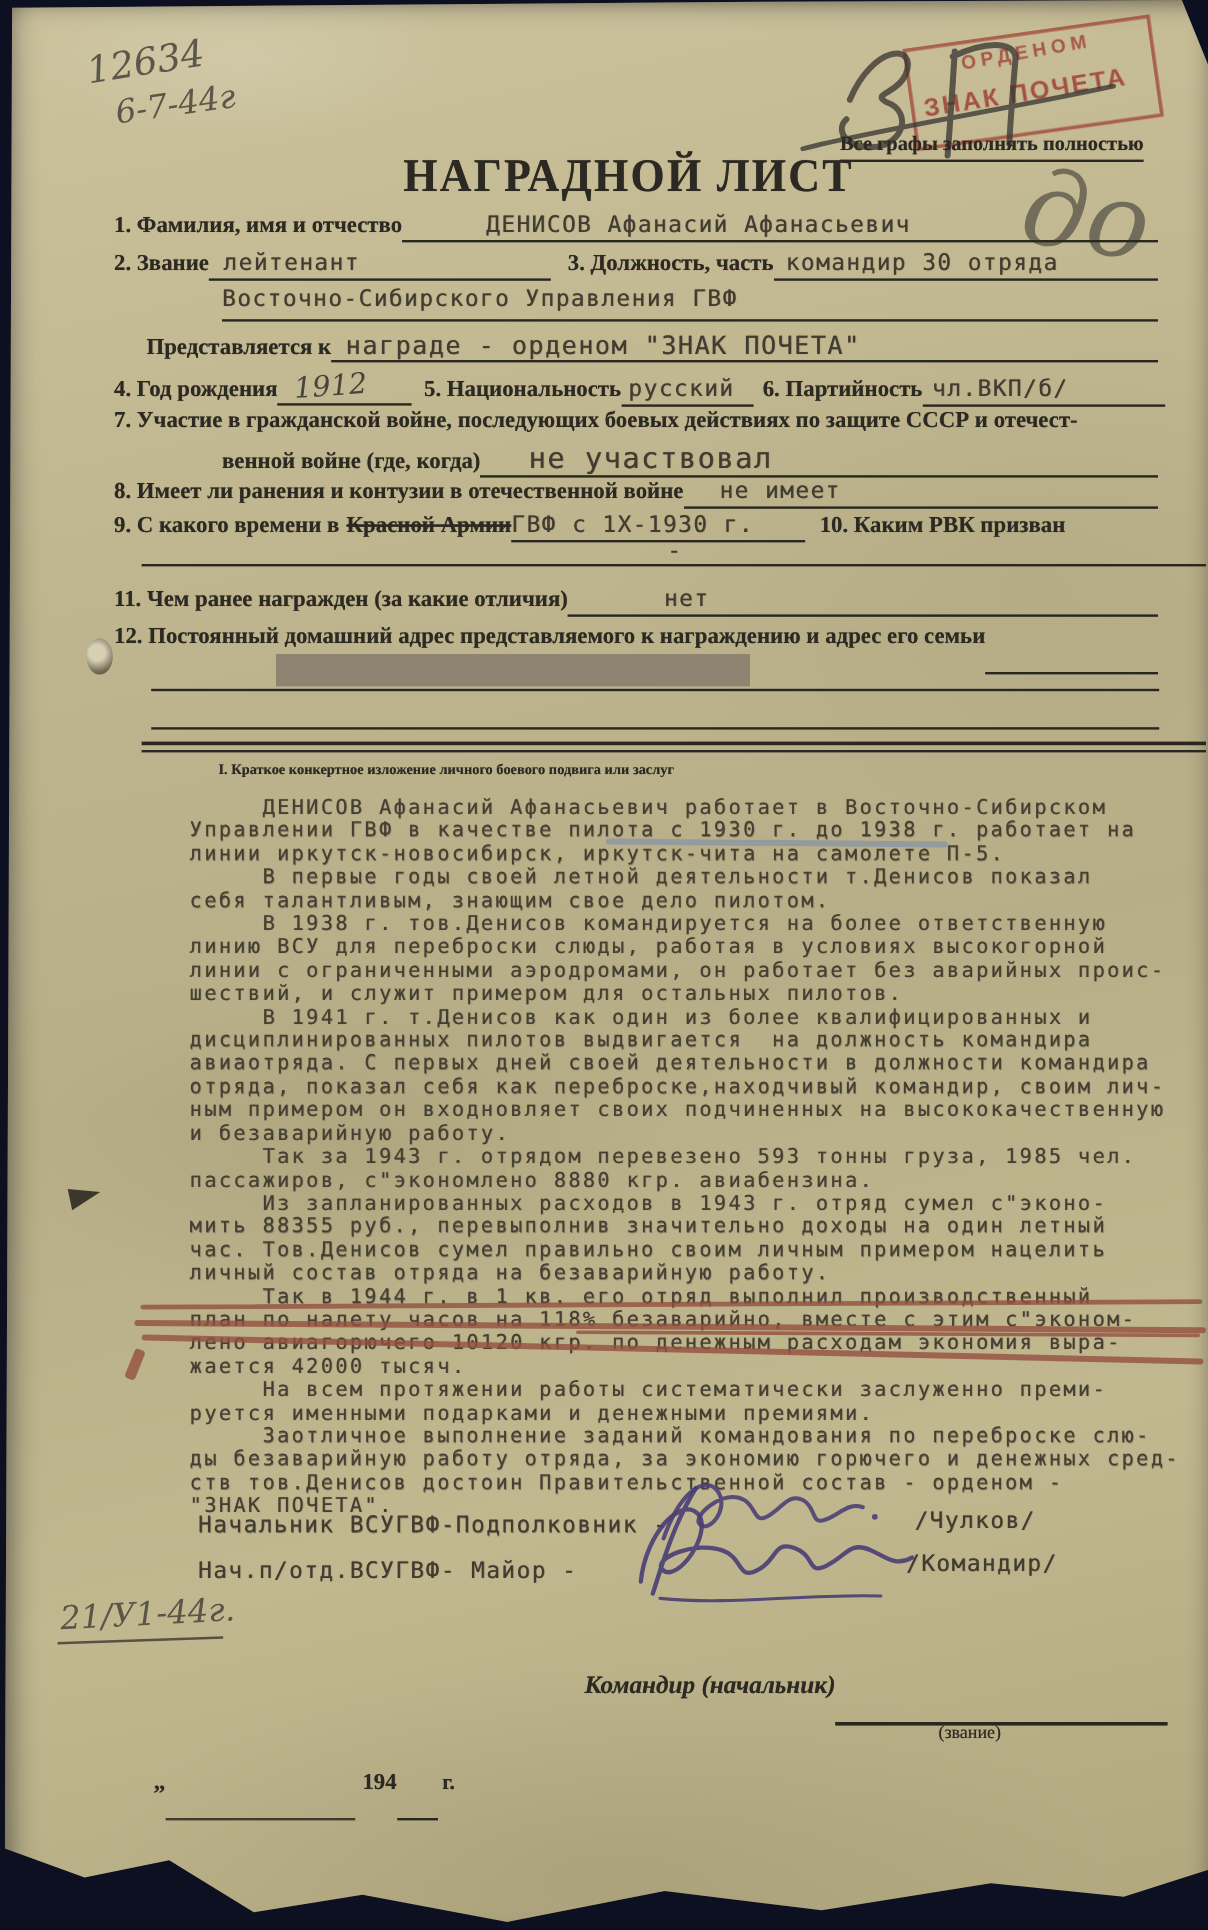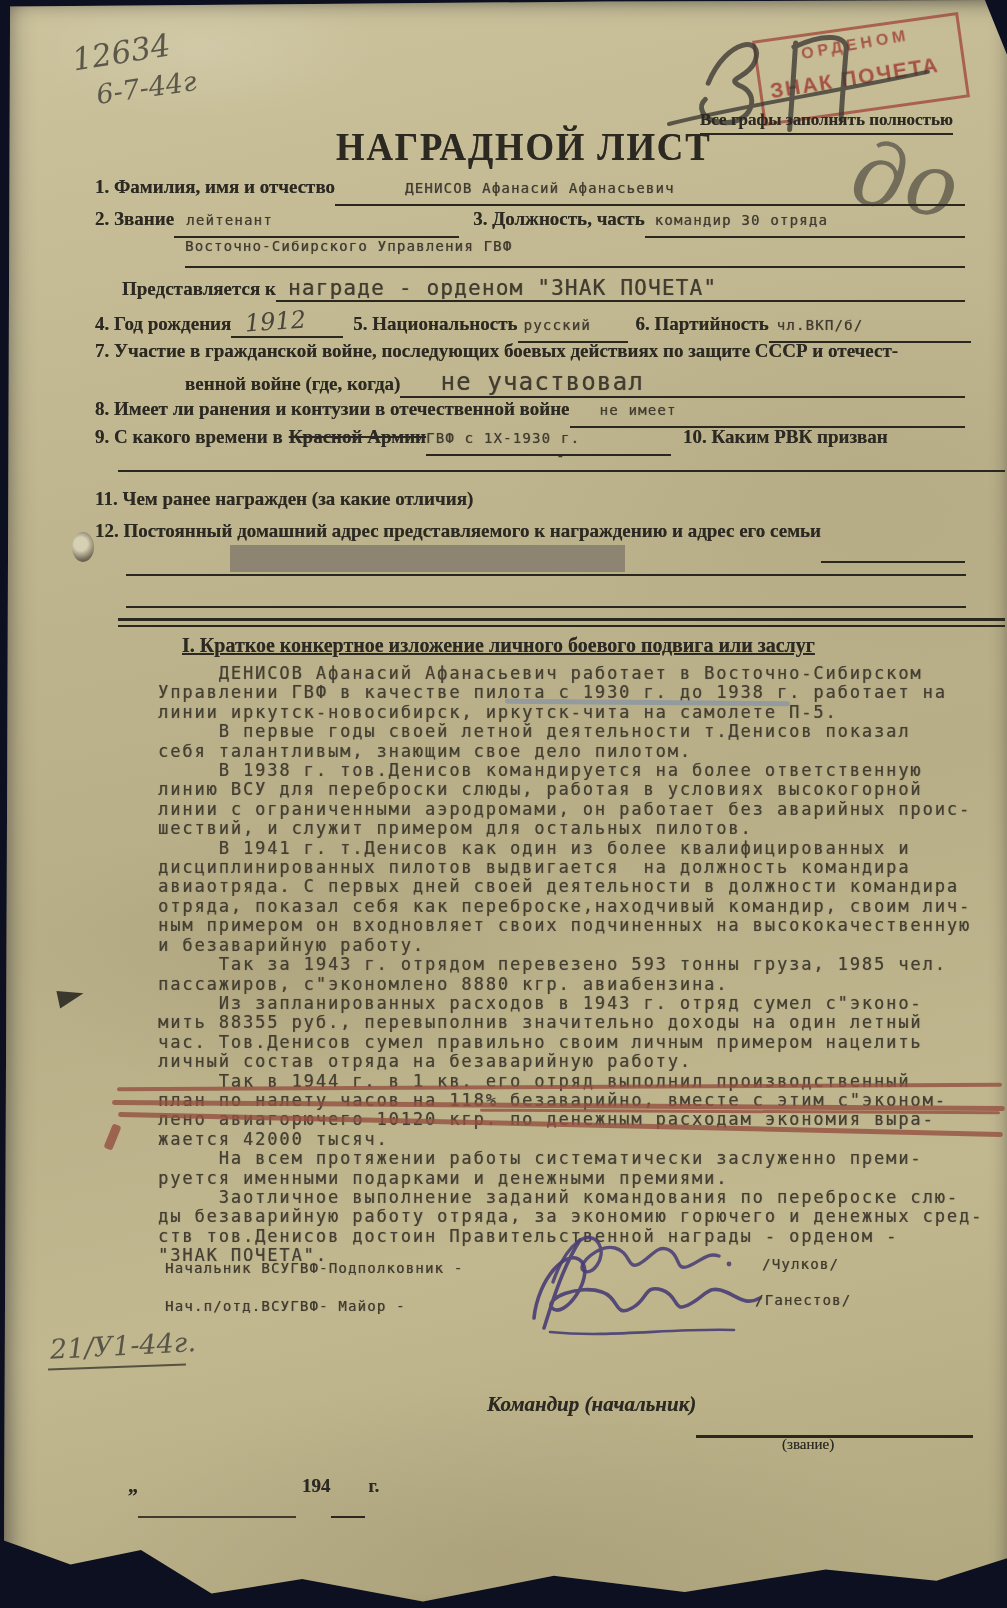--- a/index.html
+++ b/index.html
@@ -15,21 +15,21 @@
     clip-path:polygon(1% 0.4%, 60% 0.1%, 97.8% 0%, 100% 3.4%, 100% 96.9%, 93% 98.3%, 82% 97.6%,
       68% 99%, 55% 98%, 42% 99.6%, 30% 98.2%, 21% 99.1%, 14% 96.4%, 7% 97.3%, 0.4% 95.8%, 0.7% 50%);
     box-shadow:inset 20px 0 24px -12px rgba(20,18,28,.55),
                inset -12px 0 18px -12px rgba(20,18,28,.30),
                inset 0 16px 22px -16px rgba(20,18,28,.5);}
   .abs{position:absolute;}
   
   .form{font-family:"Liberation Serif",serif;font-weight:700;color:#2c2922;font-size:19px;
         white-space:nowrap;text-shadow:0 0 .6px rgba(44,41,34,.6);}
   
-  .typed{font-family:"DejaVu Sans Mono",monospace;color:#413b30;font-size:14px;white-space:pre;
+  .typed{font-family:"DejaVu Sans Mono",monospace;color:#413b30;font-size:19px;white-space:pre;
          letter-spacing:1.2px;text-shadow:.4px .4px .7px rgba(58,52,42,.65);}
   
   .pencil{font-family:"DejaVu Serif",serif;font-style:italic;color:#48443c;white-space:nowrap;}
   .row{position:absolute;display:flex;align-items:baseline;}
   .uwrap{display:flex;align-items:baseline;border-bottom:2px solid #2a271f;min-height:24px;}
   .fill{flex:1;}
   .grow{flex:1;}
   .rule{position:absolute;background:#2a271f;height:2px;}
   .struck{text-decoration:line-through;text-decoration-thickness:2px;}
   .redline{position:absolute;background:#94503e;border-radius:3px;opacity:.8;}
@@ -149,35 +149,39 @@
         <span class="typed">ГВФ с 1Х-1930 г.</span>
         <span class="fill"></span>
       </span>
     <span class="form" style="padding-left:12px;">10. Каким РВК призван</span>
   </div>
   <div class="abs typed" style="left:556px;top:448px;">-</div>
   <div class="rule" style="left:118px;top:470px;width:887px;"></div>
 
   <div class="row" style="left:95px;top:488px;right:42px;">
     <span class="form">11. Чем ранее награжден (за какие отличия)</span>
+    <span class="uwrap grow">
+        <span class="typed" style="padding-left:80px;">нет</span>
+        <span class="fill"></span>
+      </span>
   </div>
 
   <div class="row" style="left:95px;top:520px;right:42px;">
     <span class="form">12. Постоянный домашний адрес представляемого к награждению и адрес его семьи</span>
     <span class="uwrap grow">
         <span class="fill"></span>
       </span>
   </div>
   <div class="abs" style="left:230px;top:545px;width:395px;height:27px;background:#8d8472;"></div>
   <div class="rule" style="left:126px;top:574px;width:840px;"></div>
   <div class="rule" style="left:126px;top:606px;width:840px;"></div>
   <div class="rule" style="left:118px;top:618px;width:887px;height:3px;"></div>
   <div class="rule" style="left:118px;top:625px;width:887px;"></div>
 
-  <div class="abs form" style="left:182px;top:634px;font-size:20px;text-decoration:underline;">I. Краткое конкертное изложение личного боевого подвига или заслуг</div>
+  <div class="abs form" style="left:182px;top:634px;font-size:12px;">I. Краткое конкертное изложение личного боевого подвига или заслуг</div>
 
   <div class="body-block">
     <div class="bl">     ДЕНИСОВ Афанасий Афанасьевич работает в Восточно-Сибирском</div>
     <div class="bl">Управлении ГВФ в качестве пилота с 1930 г. до 1938 г. работает на</div>
     <div class="bl">линии иркутск-новосибирск, иркутск-чита на самолете П-5.</div>
     <div class="bl">     В первые годы своей летной деятельности т.Денисов показал</div>
     <div class="bl">себя талантливым, знающим свое дело пилотом.</div>
     <div class="bl">     В 1938 г. тов.Денисов командируется на более ответственную</div>
     <div class="bl">линию ВСУ для переброски слюды, работая в условиях высокогорной</div>
     <div class="bl">линии с ограниченными аэродромами, он работает без аварийных проис-</div>
@@ -195,21 +199,21 @@
     <div class="bl">час. Тов.Денисов сумел правильно своим личным примером нацелить</div>
     <div class="bl">личный состав отряда на безаварийную работу.</div>
     <div class="bl">     Так в 1944 г. в 1 кв. его отряд выполнил производственный</div>
     <div class="bl">план по налету часов на 118% безаварийно, вместе с этим с"эконом-</div>
     <div class="bl">лено авиагорючего 10120 кгр. по денежным расходам экономия выра-</div>
     <div class="bl">жается 42000 тысяч.</div>
     <div class="bl">     На всем протяжении работы систематически заслуженно преми-</div>
     <div class="bl">руется именными подарками и денежными премиями.</div>
     <div class="bl">     Заотличное выполнение заданий командования по переброске слю-</div>
     <div class="bl">ды безаварийную работу отряда, за экономию горючего и денежных сред-</div>
-    <div class="bl">ств тов.Денисов достоин Правительственной награды - орденом -</div>
+    <div class="bl">ств тов.Денисов достоин Правительственной состав - орденом -</div>
     <div class="bl">"ЗНАК ПОЧЕТА".</div>
   </div>
 
   <div class="blueline" style="left:505px;top:700px;width:285px;height:5px;transform:rotate(.5deg);"></div>
 
   <div class="redline" style="left:117px;top:1085px;width:885px;height:4px;transform:rotate(-.3deg);"></div>
   <div class="redline" style="left:112px;top:1103px;width:893px;height:5px;transform:rotate(.4deg);"></div>
   <div class="redline" style="left:480px;top:1110px;width:520px;height:3px;transform:rotate(.3deg);"></div>
   <div class="redline" style="left:118px;top:1122px;width:885px;height:5px;transform:rotate(1.3deg);"></div>
   <div class="redline" style="left:108px;top:1124px;width:9px;height:26px;transform:rotate(22deg);"></div>
@@ -219,21 +223,21 @@
     <path d="M8,60 C22,20 44,6 54,22 C62,36 46,56 38,48 C32,42 54,22 70,26 C86,30 82,48 94,42 C106,36 112,22 124,28 C136,34 130,50 144,44 C156,39 162,30 174,34" fill="none" stroke="#4a3e75" stroke-width="3.4" stroke-linecap="round"></path>
     <circle cx="184" cy="42" r="2.4" fill="#4a3e75"></circle>
   </svg>
   <div class="abs typed" style="left:762px;top:1256px;">/Чулков/</div>
 
   <div class="abs typed" style="left:165px;top:1298px;">Нач.п/отд.ВСУГВФ- Майор -</div>
   <svg class="sig-svg" style="left:520px;top:1232px;opacity:.9;" width="250" height="110" viewBox="0 0 250 110">
     <path d="M60,8 C40,40 30,78 24,96 M14,86 C18,46 48,14 62,30 C74,46 44,88 32,76 C24,66 60,52 82,60 C100,66 94,86 112,76 C128,68 124,52 142,58 C160,64 152,82 170,72 C186,64 188,52 206,60 C218,65 226,74 240,66" fill="none" stroke="#4a3e75" stroke-width="3.6" stroke-linecap="round"></path>
     <path d="M30,100 C90,106 150,96 214,98" fill="none" stroke="#4a3e75" stroke-width="2.6" stroke-linecap="round"></path>
   </svg>
-  <div class="abs typed" style="left:755px;top:1292px;">/Ганестов/</div>
+  <div class="abs typed" style="left:755px;top:1292px;">/Командир/</div>
 
   <div class="abs pencil" style="left:50px;top:1330px;font-size:27px;transform:rotate(-3deg);opacity:.85;">21/У1-44г.</div>
   <div class="rule" style="left:48px;top:1366px;width:138px;opacity:.7;transform:rotate(-2deg);"></div>
 
   <div class="row" style="left:487px;top:1392px;right:34px;">
     <span class="form" style="font-style:italic;font-size:21px;">Командир (начальник)</span>
     <span class="uwrap grow" style="border-bottom-width:3px;">
         <span class="fill"></span>
       </span>
   </div>

